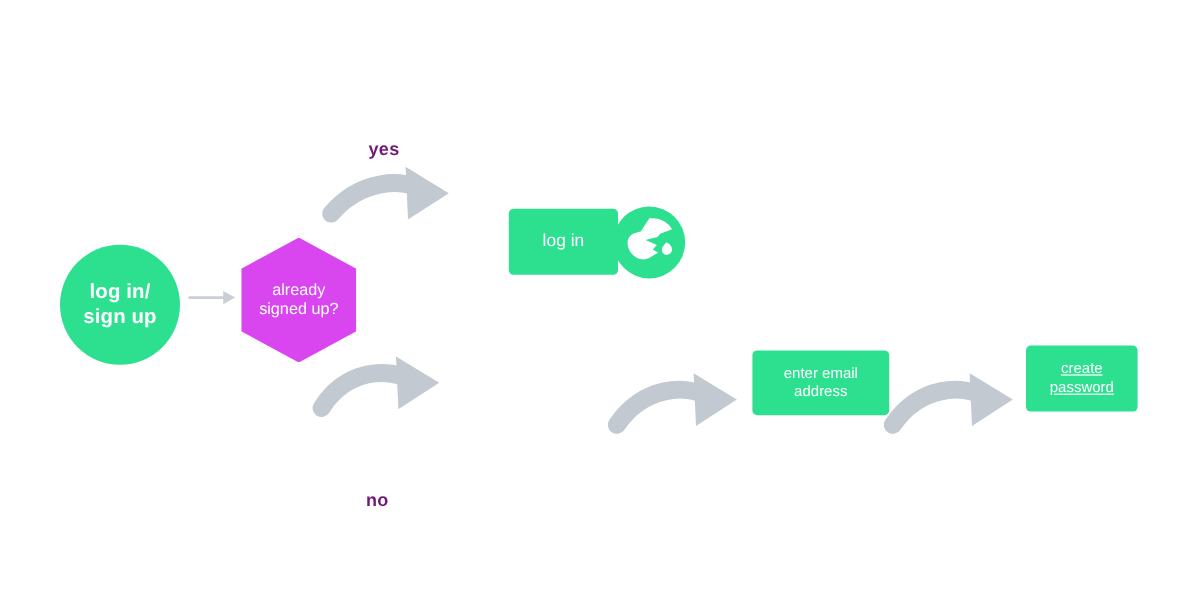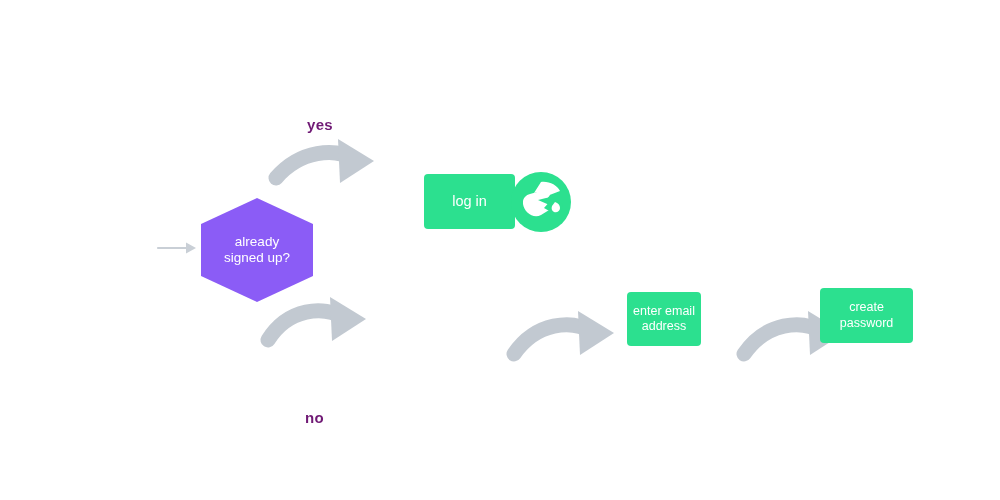--- a/index.html
+++ b/index.html
@@ -105,22 +105,26 @@
       <path d="M 514 354 C 536 322 572 319 592 332" stroke="#C2C9D1" stroke-width="15" fill="none" stroke-linecap="round"></path>
       <path d="M 578 311 L 614 333 L 580 355 Z" fill="#C2C9D1"></path>
     </g>
 
     <g>
       <path d="M 744 354 C 766 322 802 319 822 332" stroke="#C2C9D1" stroke-width="15" fill="none" stroke-linecap="round"></path>
       <path d="M 808 311 L 844 333 L 810 355 Z" fill="#C2C9D1"></path>
     </g>
   </svg>
 
+  <div class="node node-circle" style="left:50px; top:204px; width:100px; height:100px; background:#2CE08F; font-size:17px;">
+    <span class="node-label">log in/
+sign up</span>
+  </div>
 
-  <div class="node node-hex" style="left:201px; top:198px; width:112px; height:104px; background:#8b5cf6; font-size:13.5px;">
+  <div class="node node-hex" style="left:201px; top:198px; width:96px; height:104px; background:#d946ef; font-size:13.5px;">
     <span class="node-label">already
 signed up?</span>
   </div>
 
   <div class="branch-label" style="left:307px; top:116px;">yes</div>
 
   <div class="node node-rect" style="left:395px; top:174px; width:91px; height:55px; background:#2CE08F; font-size:14.5px;margin-left:29px;">
     <span class="node-label">log in</span>
   </div>
 
@@ -133,23 +137,23 @@
                C22 47 13 40 12 32 Z" fill="#ffffff"></path>
       <path d="M41 27 L52 32 C52 40 46 47 38 48 L40 40 L33 36 Z" fill="#2CE08F"></path>
       <path d="M44 30 C47 31 49 33 49 36 C49 39 46 41 43 40
                C41 39 40 37 41 34 Z" fill="#ffffff"></path>
     </svg>
   </div>
 
   <div class="branch-label" style="left:305px; top:361px;margin-top:48px;">no</div>
 
 
-  <div class="node node-rect" style="left:627px; top:292px; width:74px; height:54px; background:#2CE08F; font-size:12.5px;">
+  <div class="node node-rect" style="left:627px; top:292px; width:114px; height:54px; background:#2CE08F; font-size:12.5px;">
     <span class="node-label">enter email
 address</span>
   </div>
 
-  <div class="node node-rect" style="left:820px; top:288px; width:93px; height:55px; background:#2CE08F; font-size:12.5px;">
+  <div class="node node-rect" style="left:855px; top:288px; width:93px; height:55px; background:#2CE08F; font-size:12.5px;text-decoration:underline;">
     <span class="node-label">create
 password</span>
   </div>
 
 </div>
 
 </body></html>

